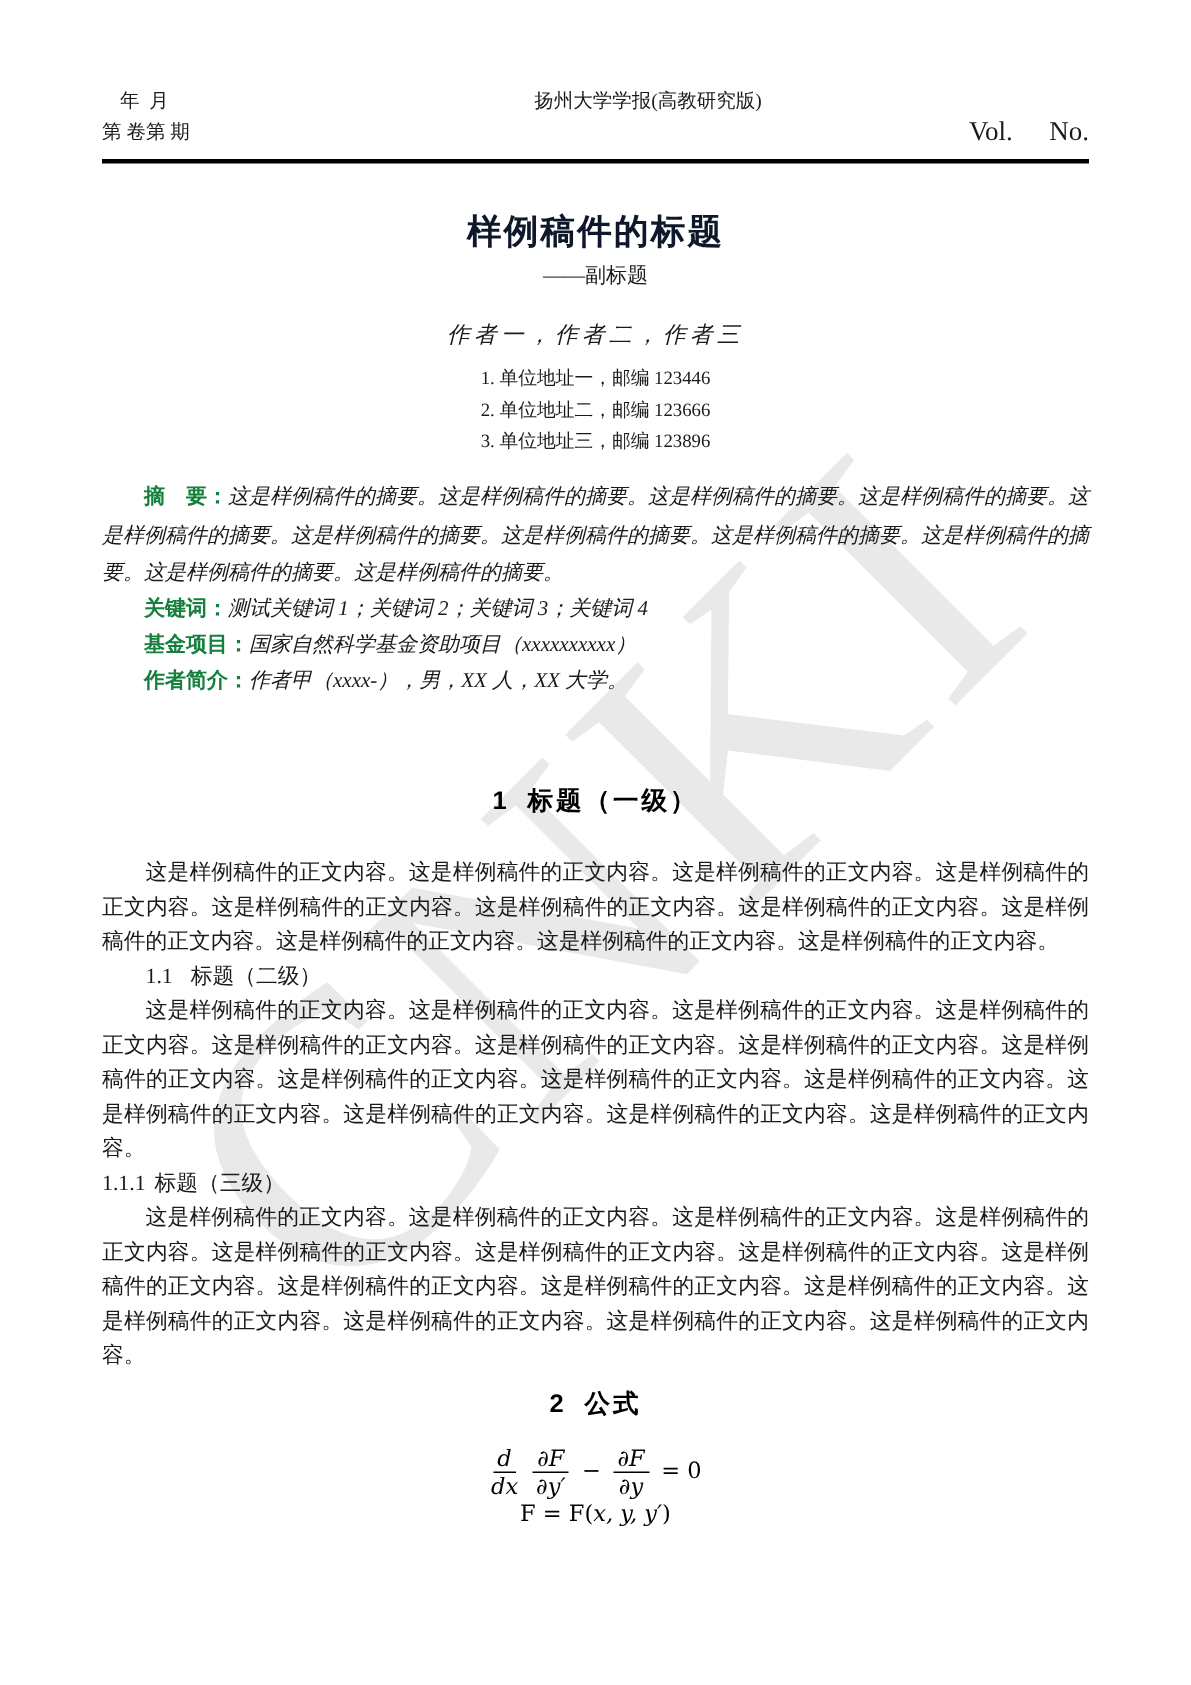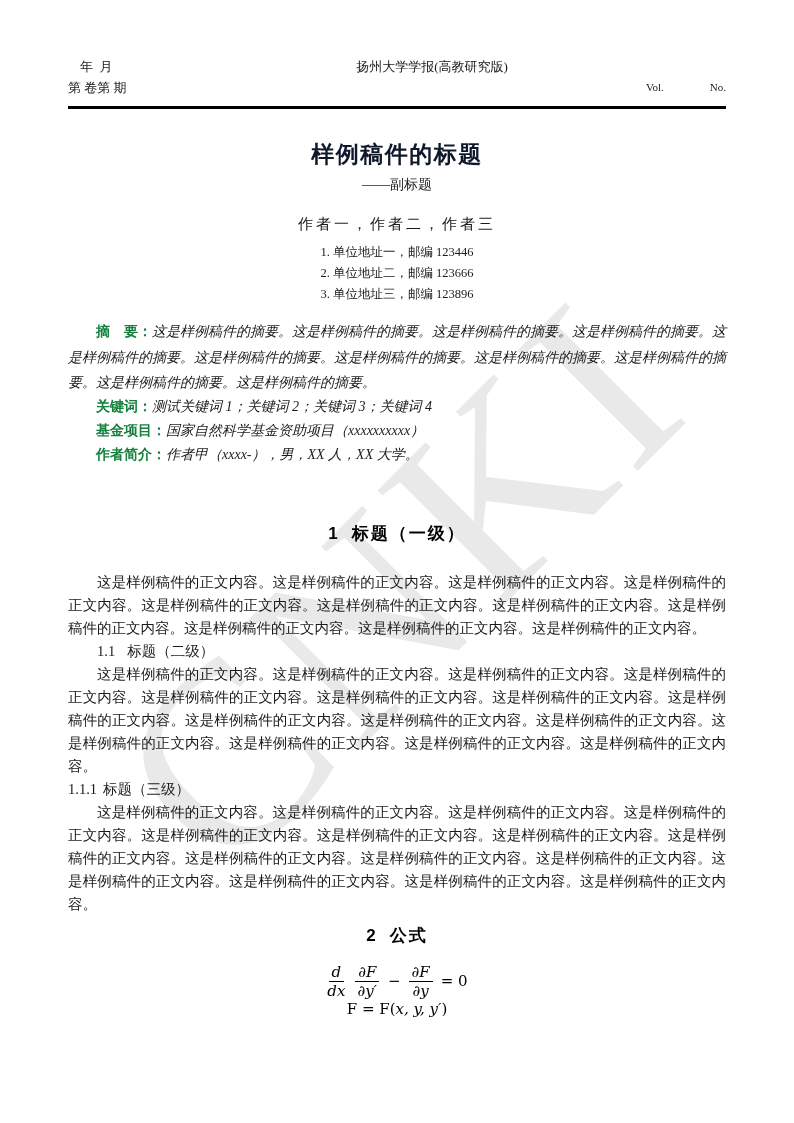--- a/index.html
+++ b/index.html
@@ -28,26 +28,26 @@
     user-select:none;
   }
   
   .hdr{margin-top:56px;display:grid;grid-template-columns:150px 1fr 80px;}
   .hdr .cell{display:flex;flex-direction:column;}
   .hdr-line{line-height:21px;font-size:13px;white-space:pre;}
   .hdr-left .hdr-line1{padding-left:12px;}
   .hdr-center{text-align:center;}
   .hdr-center .hdr-line2{font-size:12.5px;}
   .hdr-right .hdr-line1{visibility:hidden;}
-  .volno{display:flex;justify-content:space-between;line-height:21px;font-size:11px;}
+  .volno{display:flex;justify-content:space-between;line-height:21px;font-size:18px;}
   .rule{margin-top:8px;border-top:3px solid #000;}
   
   .art-title{margin-top:32px;text-align:center;font-family:"Liberation Sans","DejaVu Sans",sans-serif;font-weight:700;font-size:23px;line-height:26px;letter-spacing:1.5px;color:#0f172a;}
   .art-subtitle{margin-top:10px;text-align:center;font-size:14px;line-height:16px;}
-  .authors{margin-top:22px;text-align:center;font-size:15px;line-height:18px;letter-spacing:3px;}
+  .authors{margin-top:22px;text-align:center;font-size:15px;line-height:18px;letter-spacing:3px;font-style:italic;}
   .affils{margin-top:9px;text-align:center;font-size:12.5px;}
   .affil{line-height:21px;}
   
   .abstract{margin-top:14px;font-size:14px;line-height:25px;text-align:justify;text-indent:2em;}
   .kai{font-style:italic;}
   .blabel{font-family:Liberation Mono, monospace;font-weight:700;font-style:normal;color:#15803d;}
   .meta-row{font-size:14px;line-height:24px;text-indent:2em;white-space:nowrap;}
   .gap-lg{margin-left:26px;}
   .gap-sm{margin-left:12px;}
   

